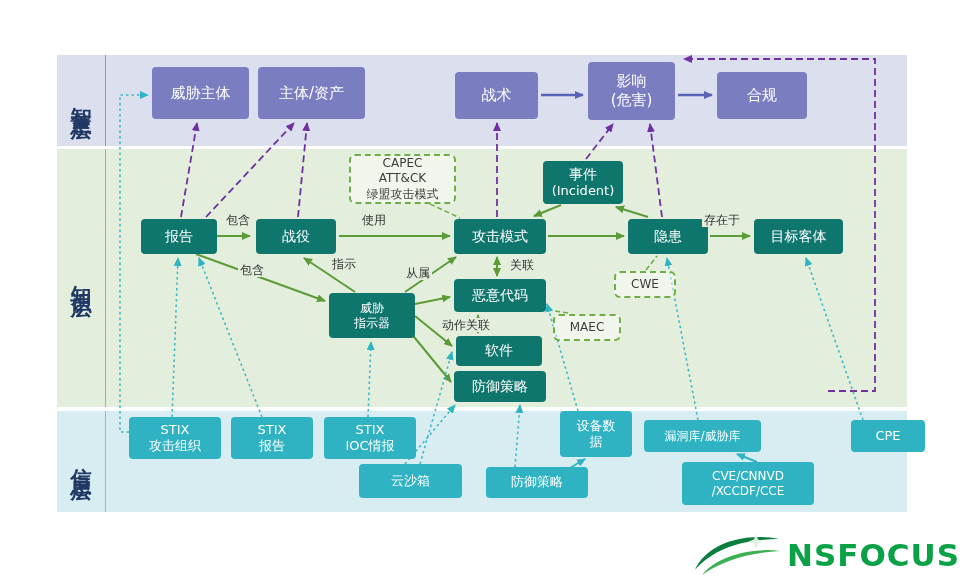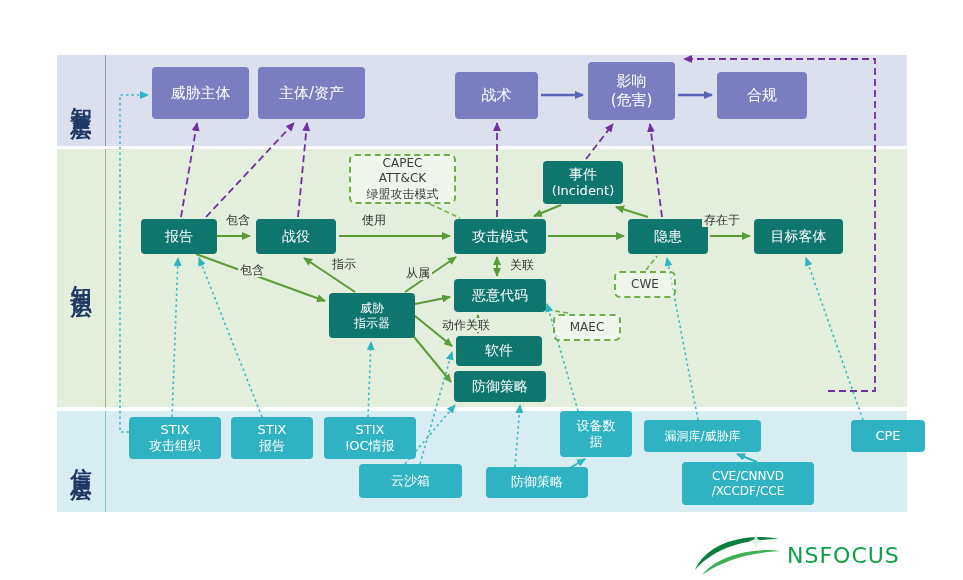--- a/index.html
+++ b/index.html
@@ -43,21 +43,21 @@
     background:rgba(255,255,255,0.45); border:2px dashed #6fae46;
     color:#3d3d3d; font-size:12px; border-radius:6px; line-height:1.3;
   }
   .sub  { font-size:13px; }
   .s12  { font-size:12px; }
   .elabel {
     position:absolute; z-index:3; font-size:12px; color:#333;
     background:#e3efdc; padding:0 2px; line-height:1.2; white-space:nowrap;
   }
   .logo { position:absolute; left:692px; top:534px; z-index:2; display:flex; align-items:center; gap:5px; }
-  .logo-text { font-size:22px; font-weight:400; color:#0aa147; letter-spacing:1px; }
+  .logo-text { font-size:31px; font-weight:700; color:#0aa147; letter-spacing:1px; }
 </style>
 </head>
 <body>
 
 <div class="canvas">
 
   <div class="band band-wisdom" style="top:55px;height:91px">
     <div class="band-label">智慧层</div>
   </div>
   <div class="band band-knowledge" style="top:149px;height:258px">

